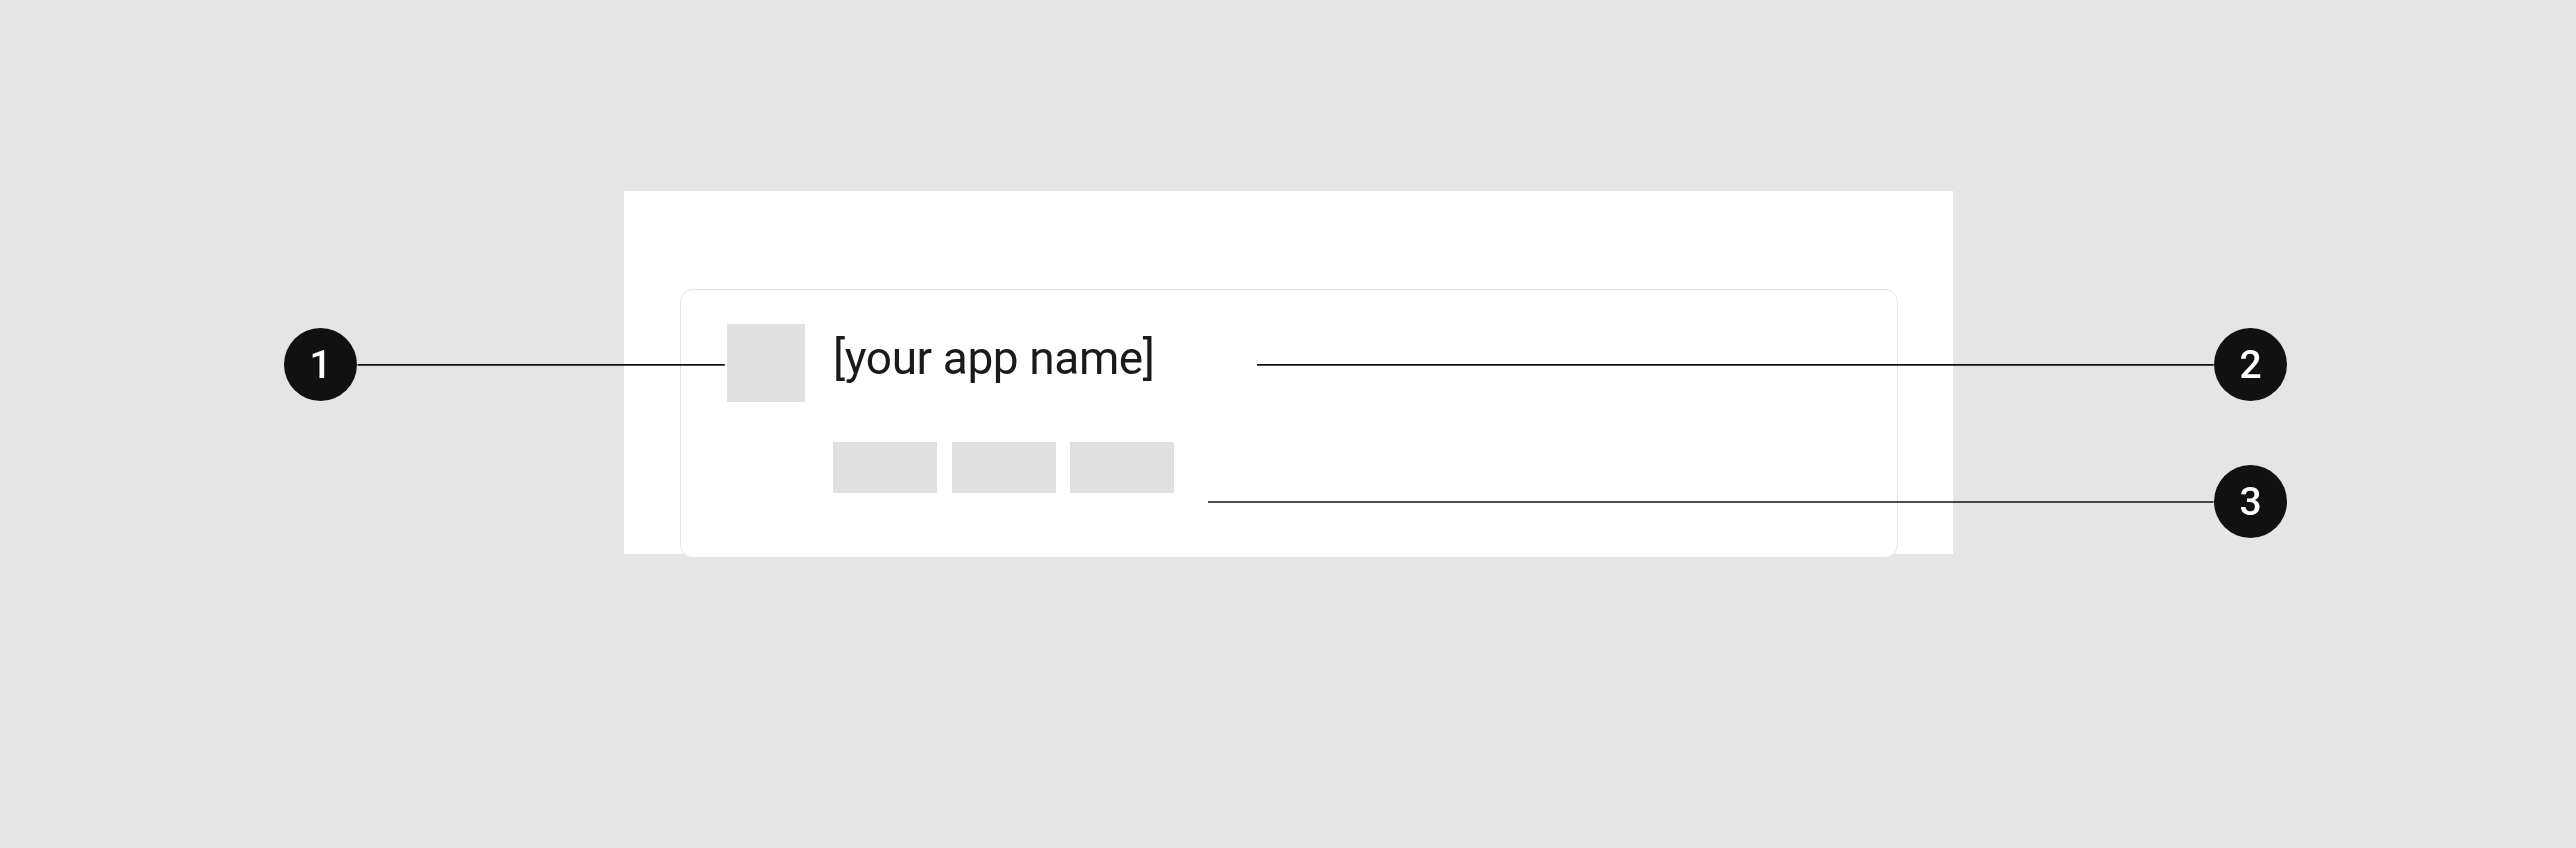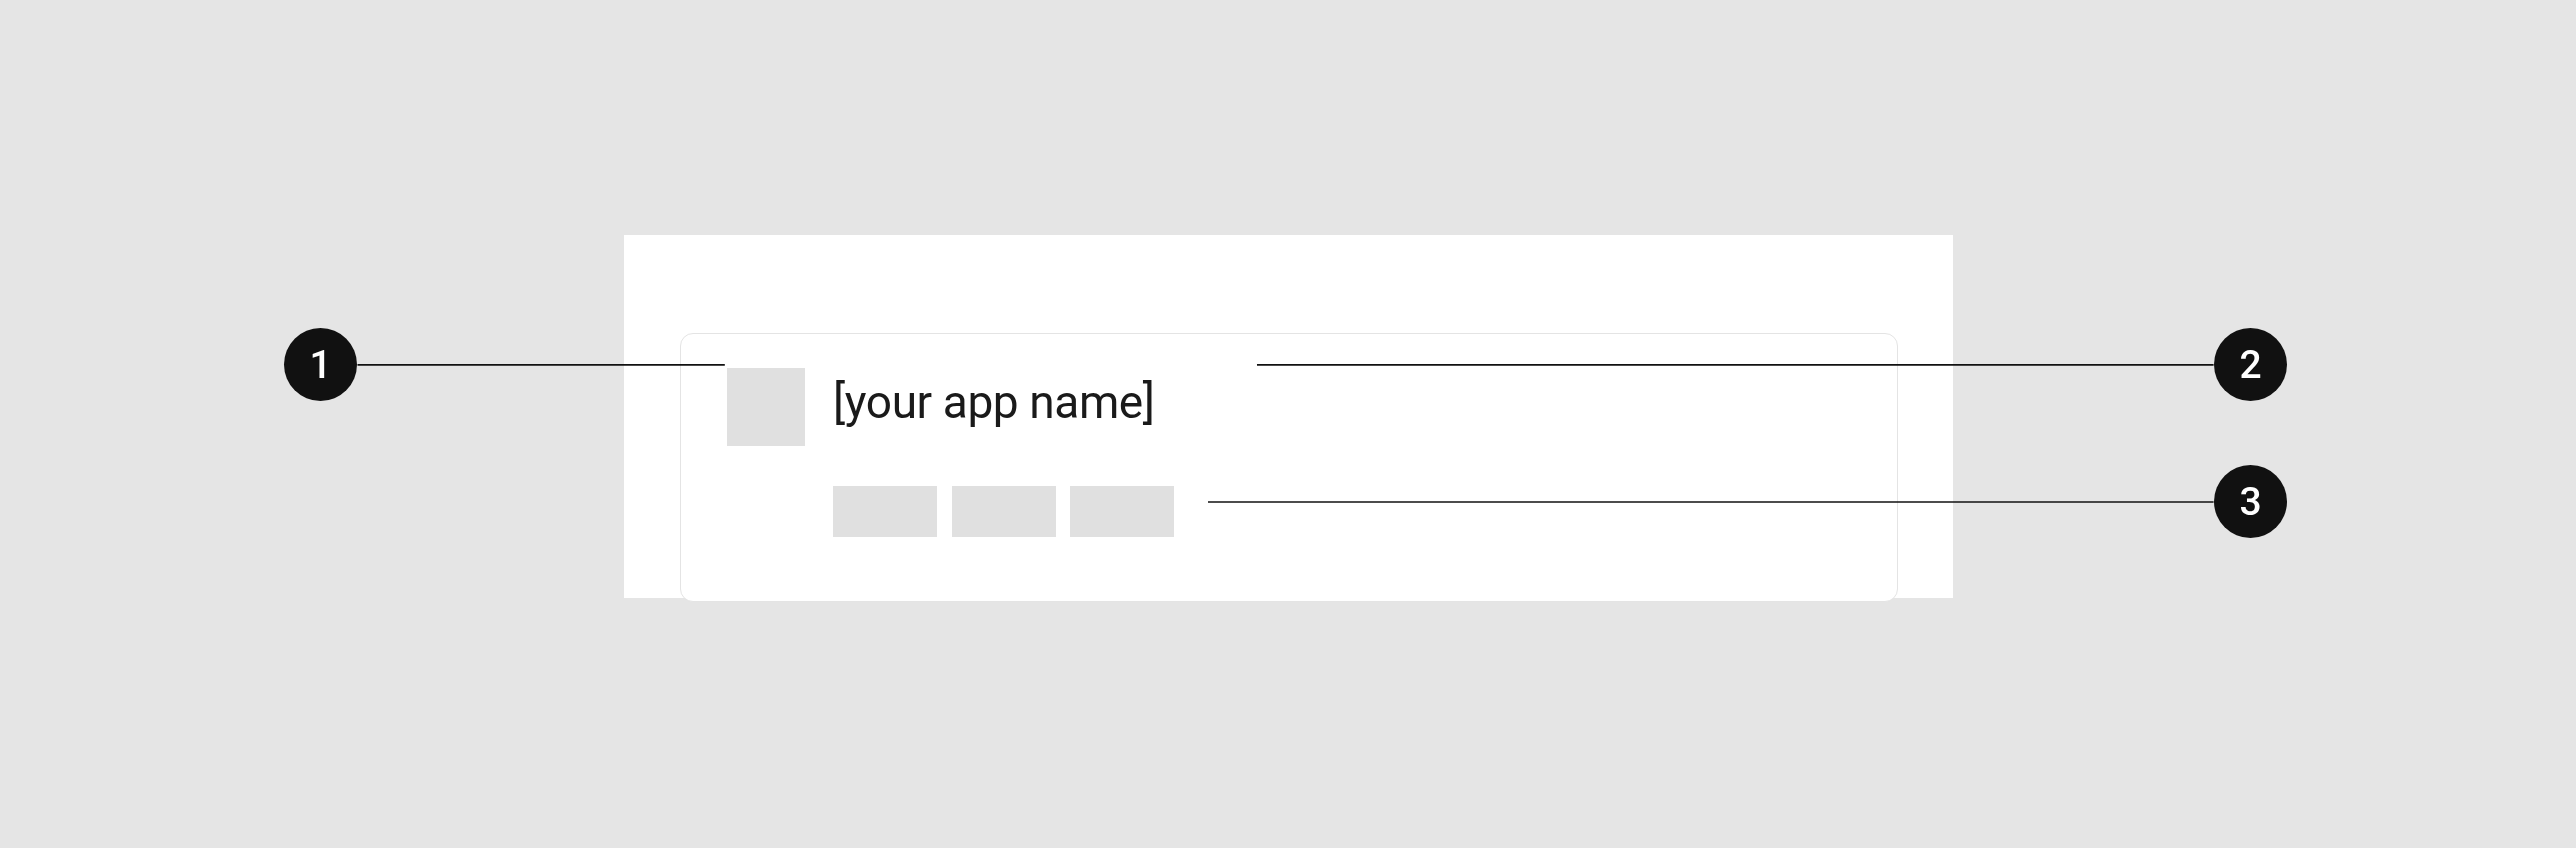--- a/index.html
+++ b/index.html
@@ -13,21 +13,20 @@
   }
 
   
   .panel {
     position: absolute;
     left: 624px;
     top: 191px;
     width: 1329px;
     height: 363px;
     background: #ffffff;
-    margin-top: 44px;
   }
 
   
   .card {
     position: absolute;
     left: 56px;
     top: 98px;
     width: 1218px;
     height: 269px;
     border: 1.6px solid #e4e4e4;

